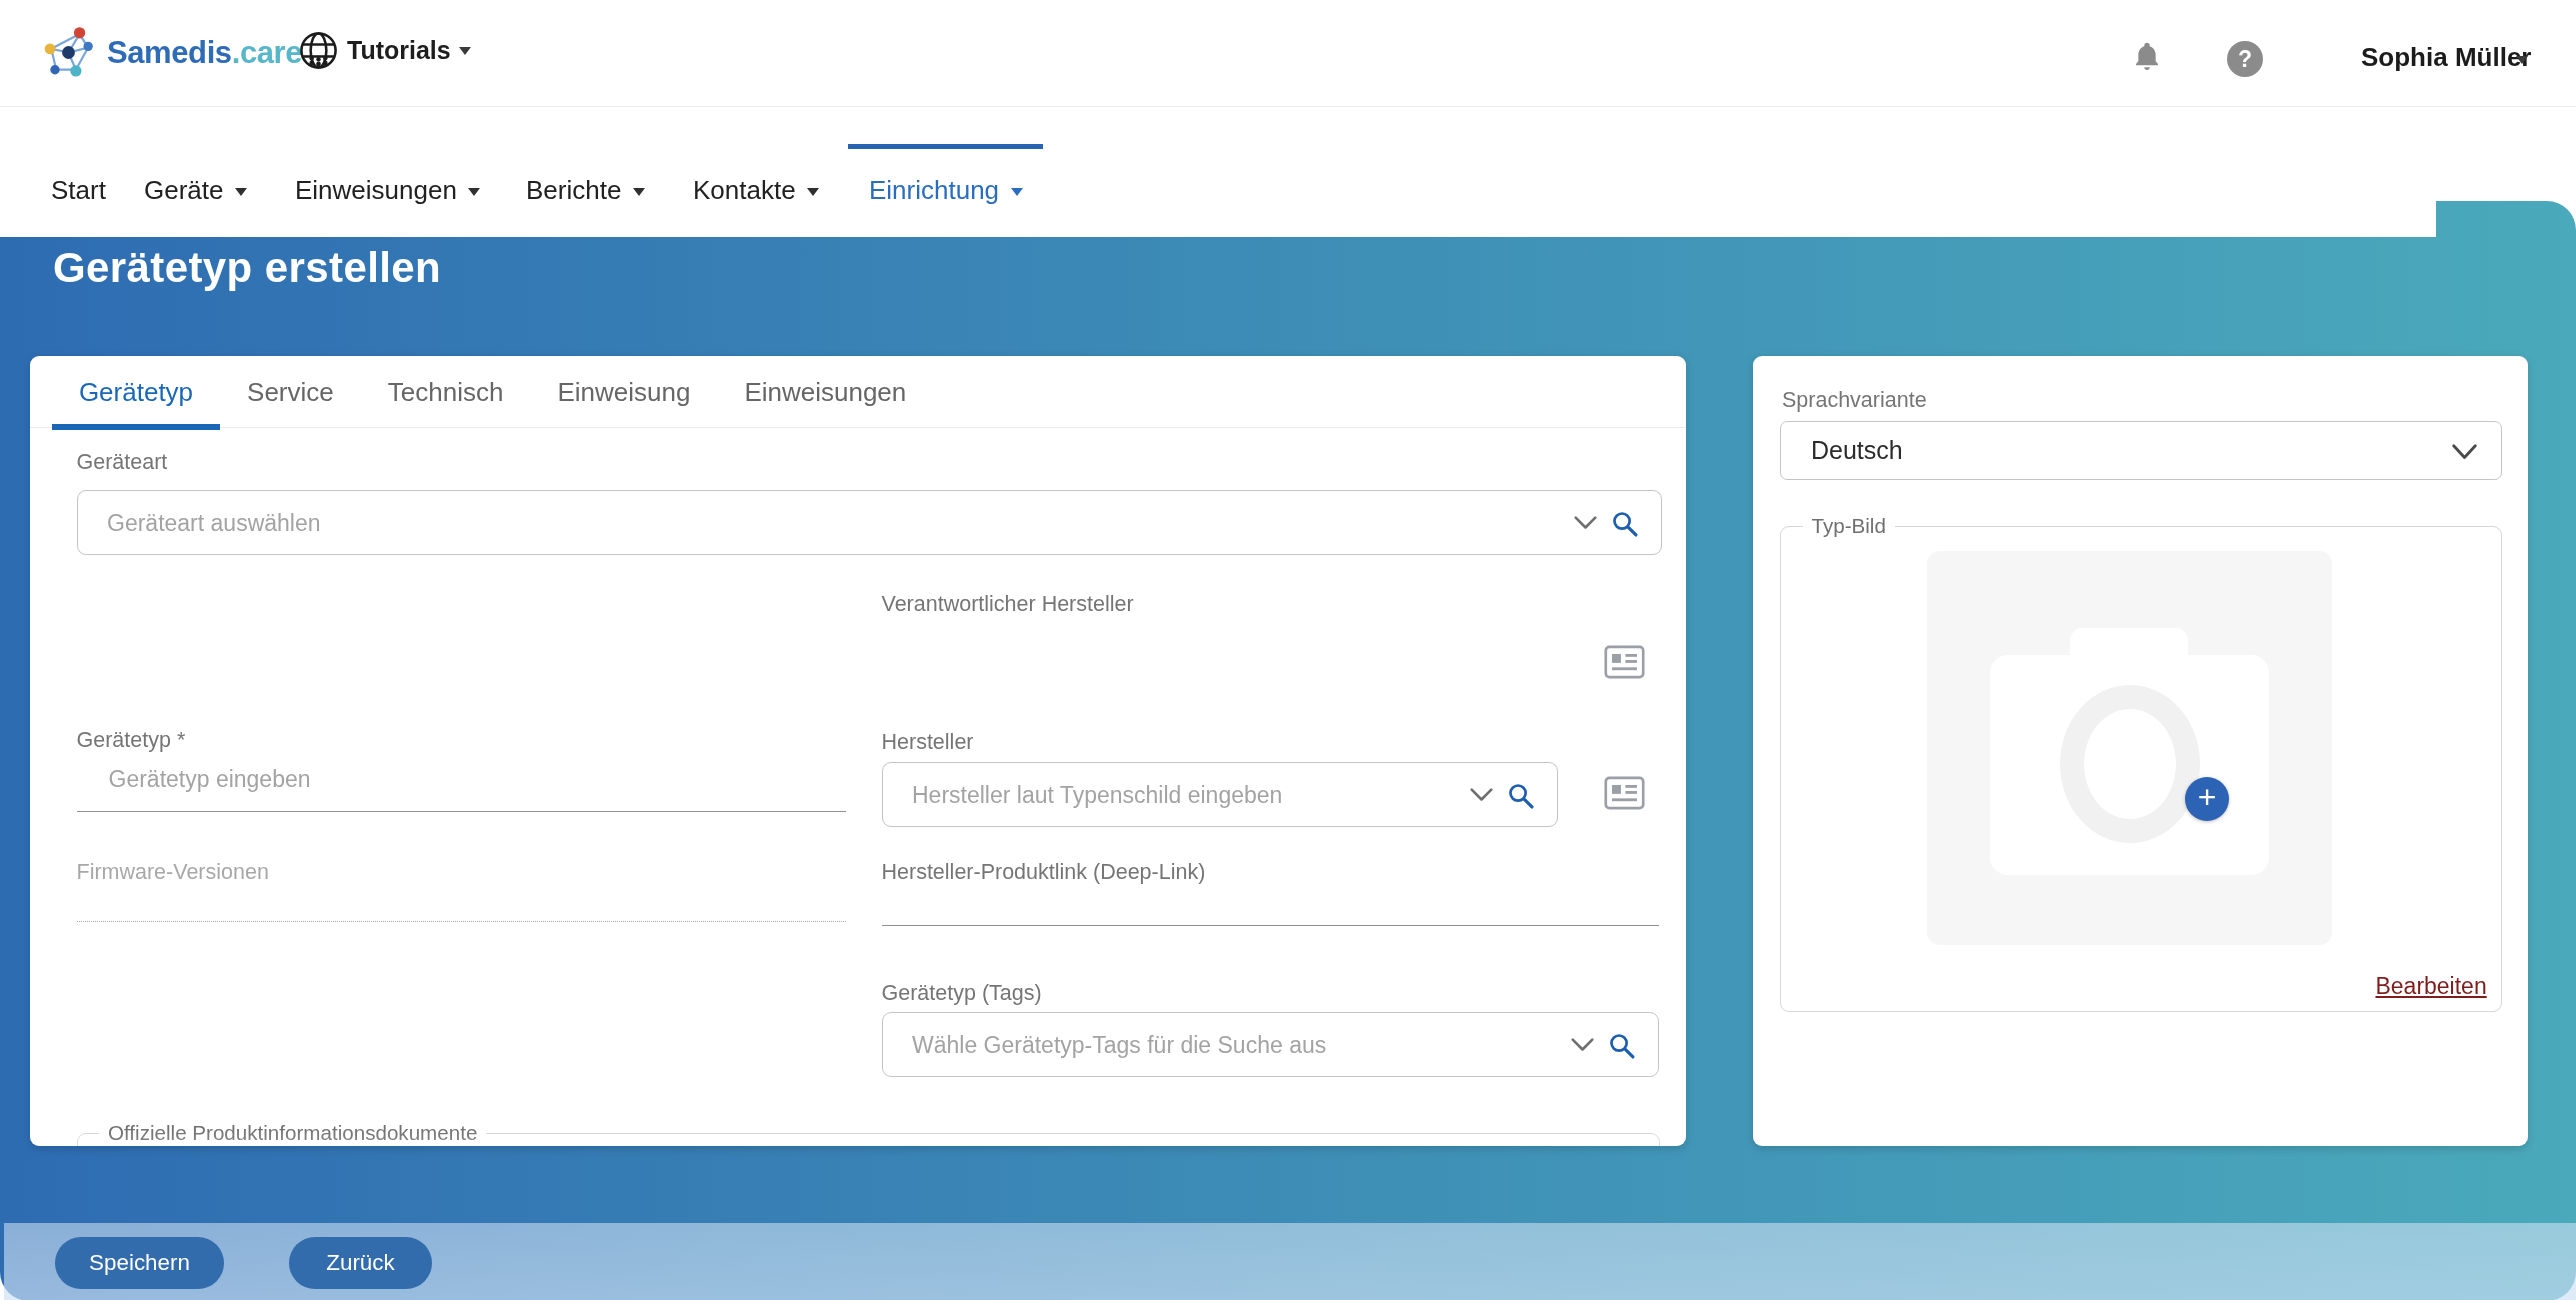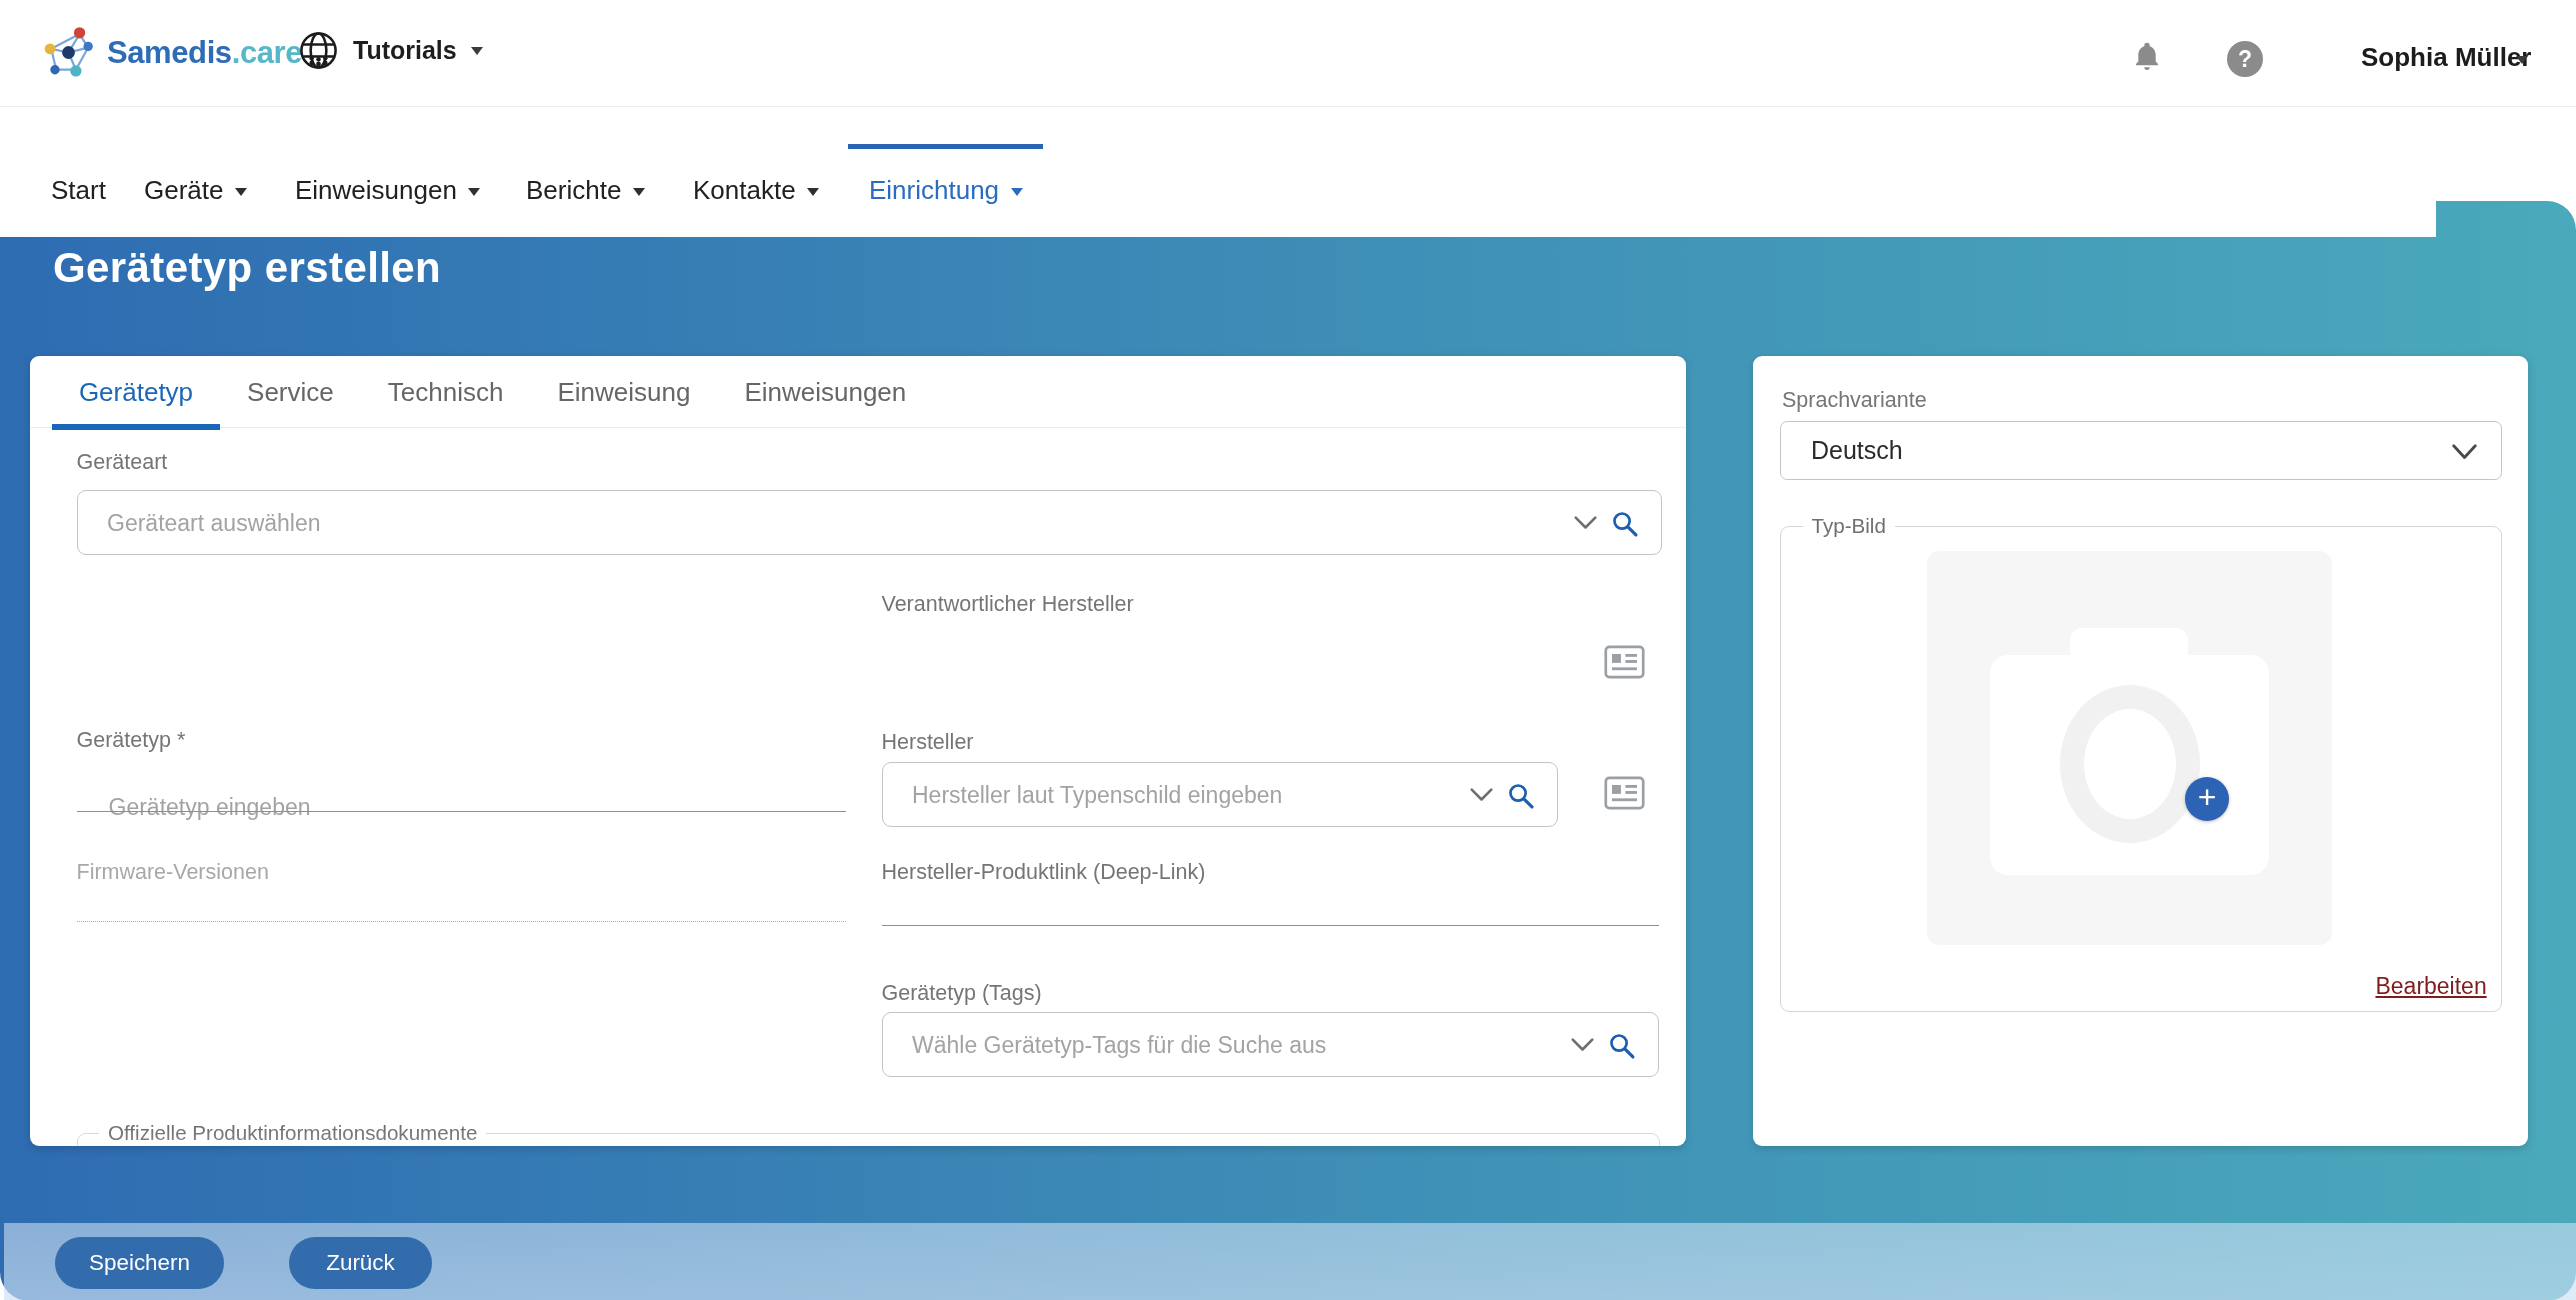--- a/index.html
+++ b/index.html
@@ -7,21 +7,21 @@
               font-family:"Liberation Sans", sans-serif; }
   .app { position:relative; width:2576px; height:1301px; }
 
   
   .topbar { position:absolute; left:0; top:0; width:2576px; height:107px; background:#fff;
             border-bottom:1.8px solid #ececec; z-index:20; }
   .brand { position:absolute; left:39px; top:23px; display:flex; align-items:center; gap:9px; cursor:pointer; }
   .brand-text { font-size:31px; font-weight:bold; letter-spacing:-0.4px; }
   .brand-text .b1 { color:#2f6cb7;text-align:right; }
   .brand-text .b2 { color:#57b7c8; }
-  .tutorials { position:absolute; left:298px; top:30px; display:flex; align-items:center; gap:14px; cursor:pointer; }
+  .tutorials { position:absolute; left:298px; top:30px; display:flex; align-items:center; gap:8px; cursor:pointer; }
   .tutorials-label { font-size:25px; font-weight:bold; color:#1e1e1e; }
   .caret { display:inline-block; width:0; height:0; border-left:7.2px solid transparent;
            border-right:7.2px solid transparent; border-top:9px solid #3a3a3a; }
   .caret.small { border-left-width:6.3px; border-right-width:6.3px; border-top-width:8px; }
   .bell-btn { position:absolute; left:2131px; top:38px; cursor:pointer; }
   .help-btn { position:absolute; left:2227px; top:41px; width:36px; height:36px; border-radius:50%;
               background:#8b8b8b; color:#fff; font-size:23px; font-weight:bold; text-align:center;
               line-height:36px; cursor:pointer; }
   .avatar { position:absolute; left:2303px; top:30px; width:48px; height:48px; border-radius:50%;
             cursor:pointer; overflow:hidden;
@@ -60,21 +60,21 @@
   .tab.active { color:#1a67b8; }
   .tab.active::after { content:""; position:absolute; left:0; bottom:-1.8px; width:100%; height:5.4px; background:#1a67b8; }
 
   
   .flabel { position:absolute; font-size:21.5px; color:#757575; white-space:nowrap; }
   .flabel.disabled { color:#a8a8a8; }
   .combo { position:absolute; height:65px; border:0.9px solid #c4c4c4; border-radius:9px; background:#fff; cursor:text; }
   .combo .ph { position:absolute; left:29.5px; top:0; line-height:64px; font-size:23px; color:#a3a3a3; white-space:nowrap; }
   .combo .chev { position:absolute; right:63px; top:24px; cursor:pointer; }
   .combo .mag  { position:absolute; right:21.5px; top:18px; cursor:pointer; }
-  .ufield { position:absolute;margin-top:28px; }
+  .ufield { position:absolute; }
   .ufield .ph { position:absolute; left:32px; top:0; font-size:23px; color:#a3a3a3; white-space:nowrap; }
   .uline { position:absolute; height:0; border-bottom:0.9px solid #8f8f8f; }
   .uline.dotted { border-bottom:1.8px dotted #aaa; }
   .fieldset { position:absolute; border:0.9px solid #d6d6d6; border-radius:9px; }
   .legend { position:absolute; top:-13.4px; left:21.5px; background:#fff; padding:0 9px; font-size:20.6px;
             color:#6f6f6f; white-space:nowrap; }
   .sideicon { position:absolute; cursor:pointer; }
   .card-fade { position:absolute; left:0; top:772px; width:100%; height:93px; z-index:5; pointer-events:none;
                background:linear-gradient(180deg, rgba(255,255,255,0) 0%, rgba(255,255,255,0.94) 100%); }
 

